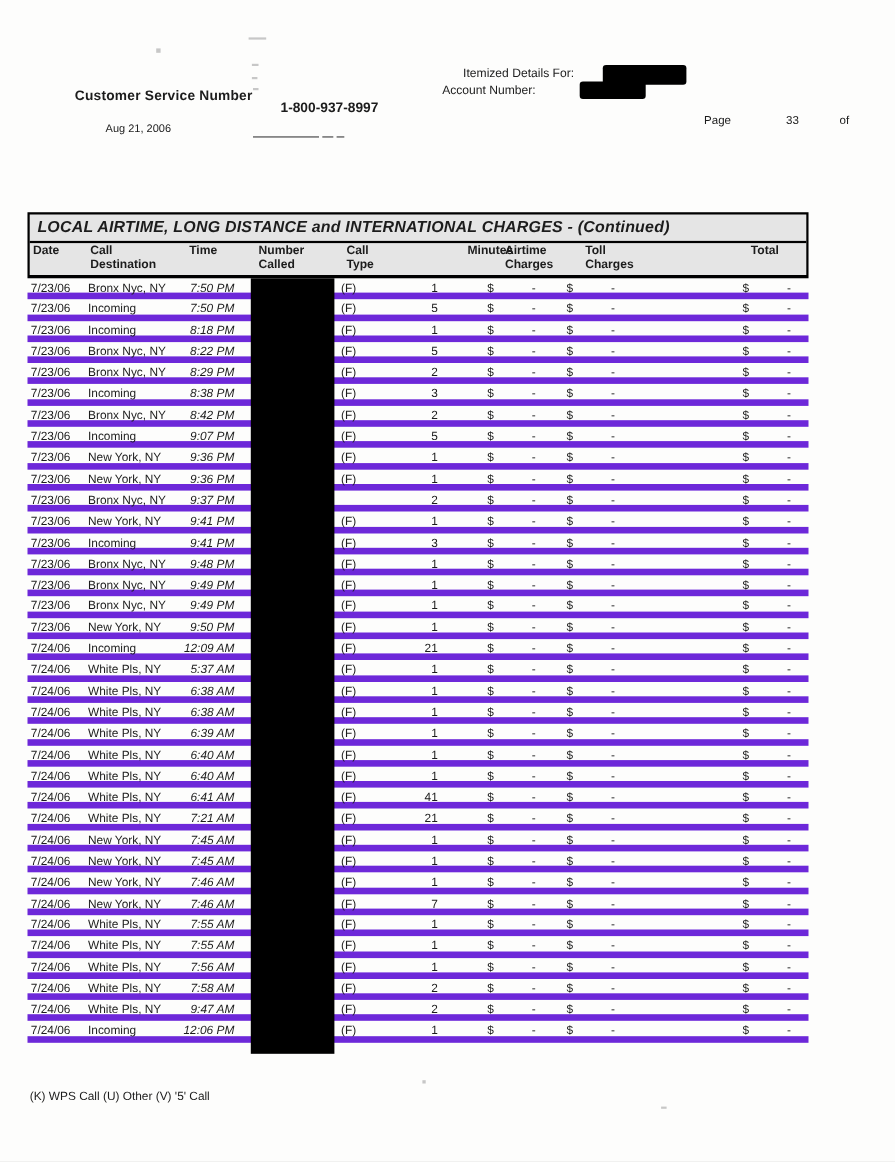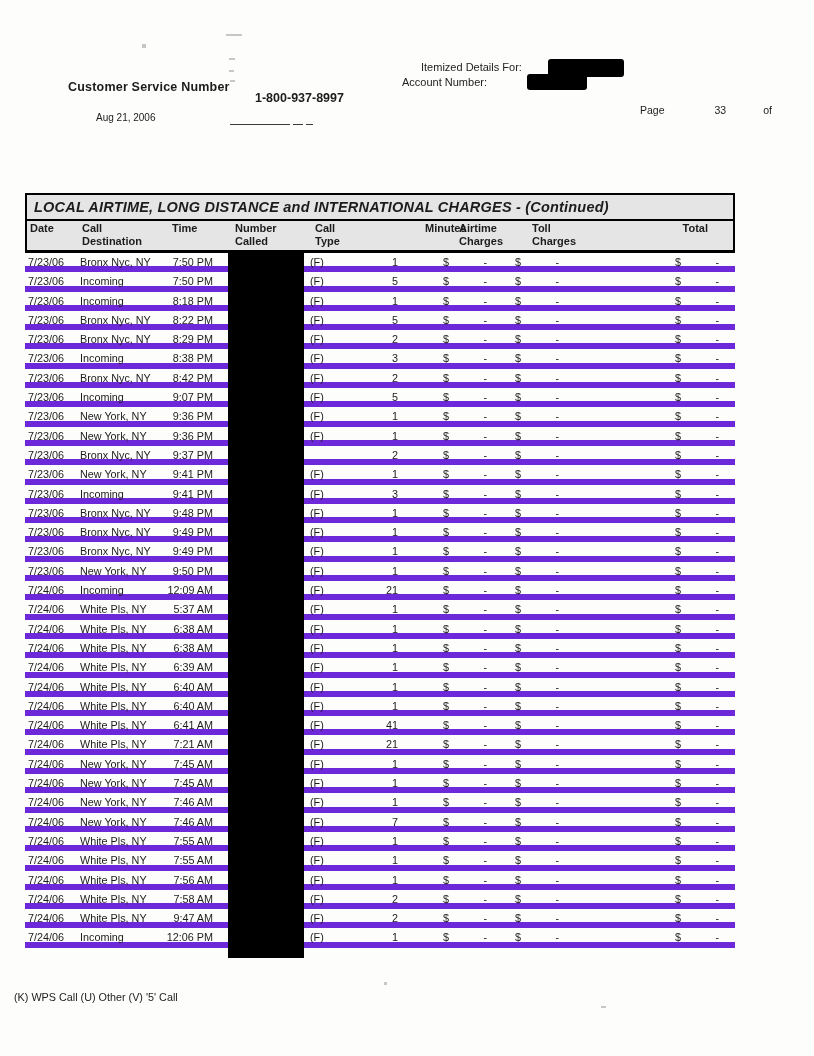--- a/index.html
+++ b/index.html
@@ -36,34 +36,34 @@
   .h-min{left:353px;margin-left:45px;}
   .h-air{left:432px;}
   .h-toll{left:505px;}
   .h-total{right:25px;text-align:left;}
   
   .tbl-body{position:relative;}
   .t-row{position:relative;height:19.3px;border-bottom:6px solid #6d28d9;box-sizing:border-box;}
   .cell{position:absolute;top:2px;font-size:10.8px;line-height:15px;white-space:nowrap;}
   .c-date{left:3px;}
   .c-dest{left:55px;}
-  .c-time{left:118px;width:70px;text-align:right;}
+  .c-time{left:118px;width:70px;text-align:right;font-style:italic;}
   .c-type{left:285px;}
   .c-min{left:328px;width:45px;text-align:right;}
   .c-asym{left:418px;}
   .c-aval{left:442px;width:20px;text-align:right;}
   .c-tsym{left:490px;}
   .c-tval{left:514px;width:20px;text-align:right;}
   .c-osym{left:650px;}
   .c-oval{left:674px;width:20px;text-align:right;}
   
   .tbl-redact{position:absolute;left:228px;top:253px;width:76px;height:705px;background:#000;}
   
   .legend1{position:absolute;left:27px;top:961px;font-size:10.8px;white-space:nowrap;}
-  .legend2{position:absolute;left:14px;top:991px;font-size:10.8px;white-space:nowrap;}
+  .legend2{position:absolute;left:27px;top:991px;font-size:10.8px;white-space:nowrap;}
 </style>
 </head>
 <body>
 
 <div class="page">
 
   <div class="artifact" style="left:226px;top:34px;width:16px;height:2px;"></div>
   <div class="artifact" style="left:142px;top:44px;width:4px;height:4px;"></div>
   <div class="artifact" style="left:229px;top:58px;width:6px;height:2px;"></div>
   <div class="artifact" style="left:229px;top:70px;width:5px;height:2px;"></div>

